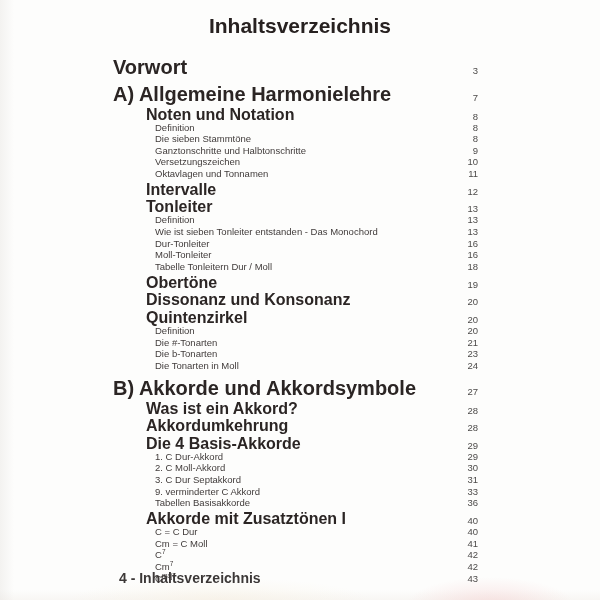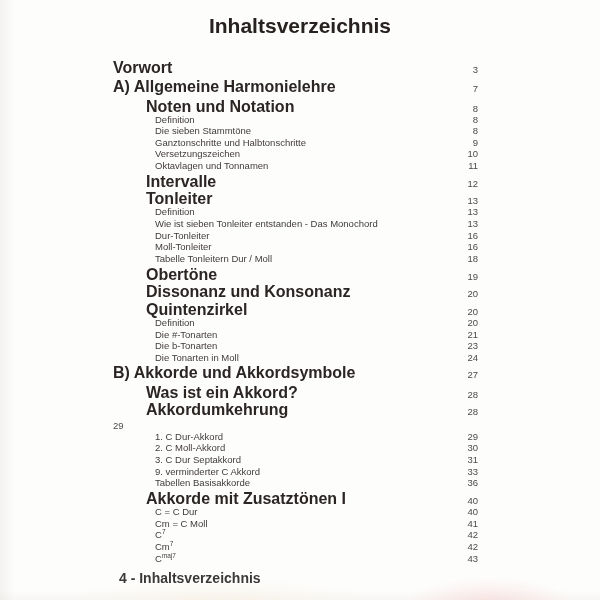--- a/index.html
+++ b/index.html
@@ -34,23 +34,23 @@
   .row {
     display: flex;
     justify-content: space-between;
     align-items: baseline;
   }
   .row .label { color: #2b2524; white-space: nowrap; }
   .row .page-num {
     font-size: 9.5px; color: #4c4a49; flex: 0 0 auto;
     font-weight: 400;
   }
-  .row.lvl1 { }
+  .row.lvl1 { margin-top: 8px; }
   .row.lvl1:first-child { margin-top: 0; }
-  .row.lvl1 .label { font-size: 16px; line-height: 19px; font-weight: bold; }
+  .row.lvl1 .label { font-size: 20px; line-height: 19px; font-weight: bold; }
   .row.lvl2 { margin-top: 2.5px; }
   .row.lvl2 .label { font-size: 16px; line-height: 15px; font-weight: bold; padding-left: 33px; }
   .row.lvl3 .label { font-size: 9.5px; line-height: 10.6px; font-weight: 400; color: #403b3a; padding-left: 42px; }
   .row.lvl3 { margin-top: 0; }
   .label sup { font-size: 6.5px; vertical-align: super; line-height: 0; }
   .footer {
     position: absolute; left: 119px; top: 570px;
     font-size: 14px; font-weight: 700; color: #3c3837;
   }
 </style>
@@ -155,20 +155,21 @@
       </div>
       <div class="row lvl2">
         <span class="label">Was ist ein Akkord?</span>
         <span class="page-num">28</span>
       </div>
       <div class="row lvl2">
         <span class="label">Akkordumkehrung</span>
         <span class="page-num">28</span>
       </div>
       <div class="row lvl2">
+        <span class="label">Die 4 Basis-Akkorde</span>
         <span class="page-num">29</span>
       </div>
       <div class="row lvl3">
         <span class="label">1. C Dur-Akkord</span>
         <span class="page-num">29</span>
       </div>
       <div class="row lvl3">
         <span class="label">2. C Moll-Akkord</span>
         <span class="page-num">30</span>
       </div>

